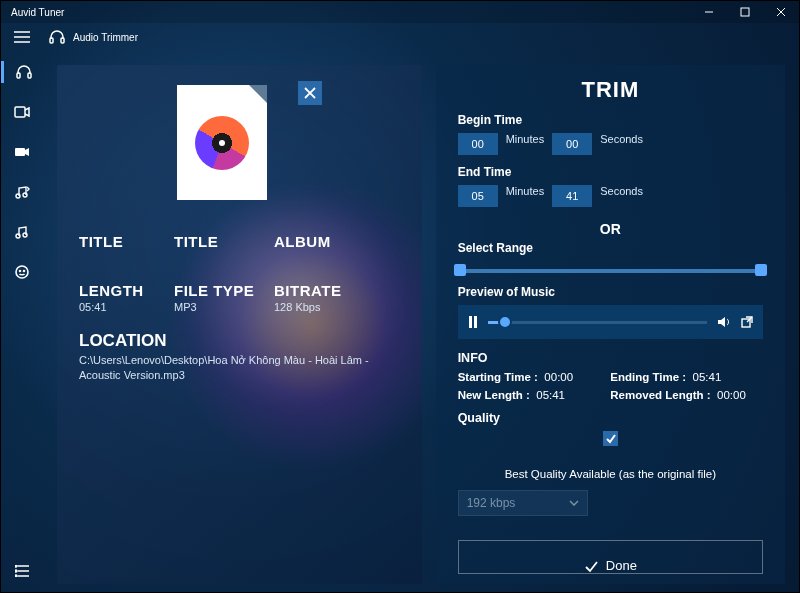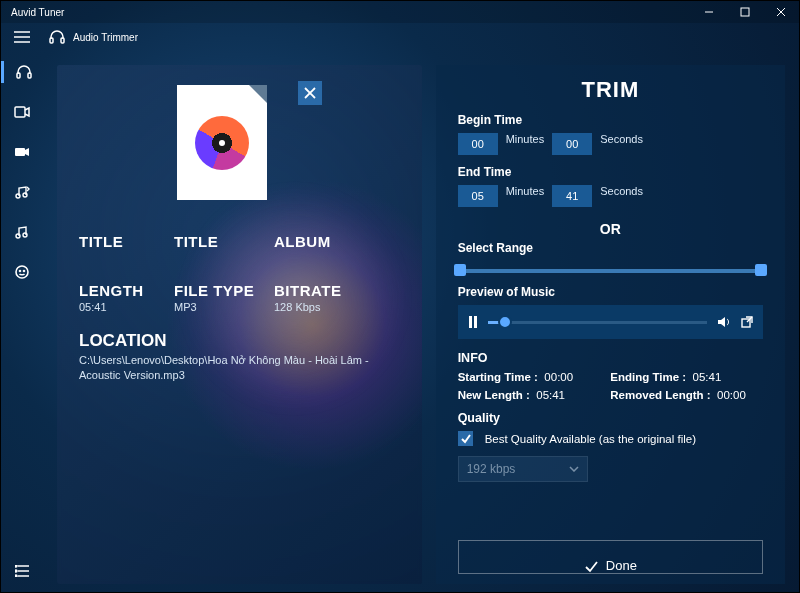--- a/index.html
+++ b/index.html
@@ -162,21 +162,21 @@
   .p-thumb { position:absolute; top:-6px; left:8%; width:14px; height:14px; border-radius:50%; background:#5aa8ff; border:2px solid #0a3a66; transform:translateX(-50%);}
   .vol-icon, .pop-icon { cursor:pointer; }
   .info-grid {
     display:grid; grid-template-columns: 1fr 1fr;
     row-gap:6px;
     font-size:11.5px;
     margin-bottom:10px;
   }
   .info-grid b{ font-weight:600;}
   .section-h { font-size:12.5px; font-weight:700; margin-bottom:6px;}
-  .checkbox-row { display:flex; align-items:center; gap:12px; font-size:11.5px; margin-bottom:10px;}
+  .checkbox-row { display:flex; align-items:center; gap:22px; font-size:11.5px; margin-bottom:10px;flex-direction:column;}
   .chk {
     width:15px; height:15px; background:#2a6aa8; display:flex; align-items:center; justify-content:center;
   }
   .select {
     width:130px; height:26px; background:rgba(40,80,120,0.5);
     border:1px solid rgba(255,255,255,0.12);
     color:#a9bed2; font-size:12px;
     display:flex; align-items:center; justify-content:space-between;
     padding:0 8px;
     opacity:0.7;

